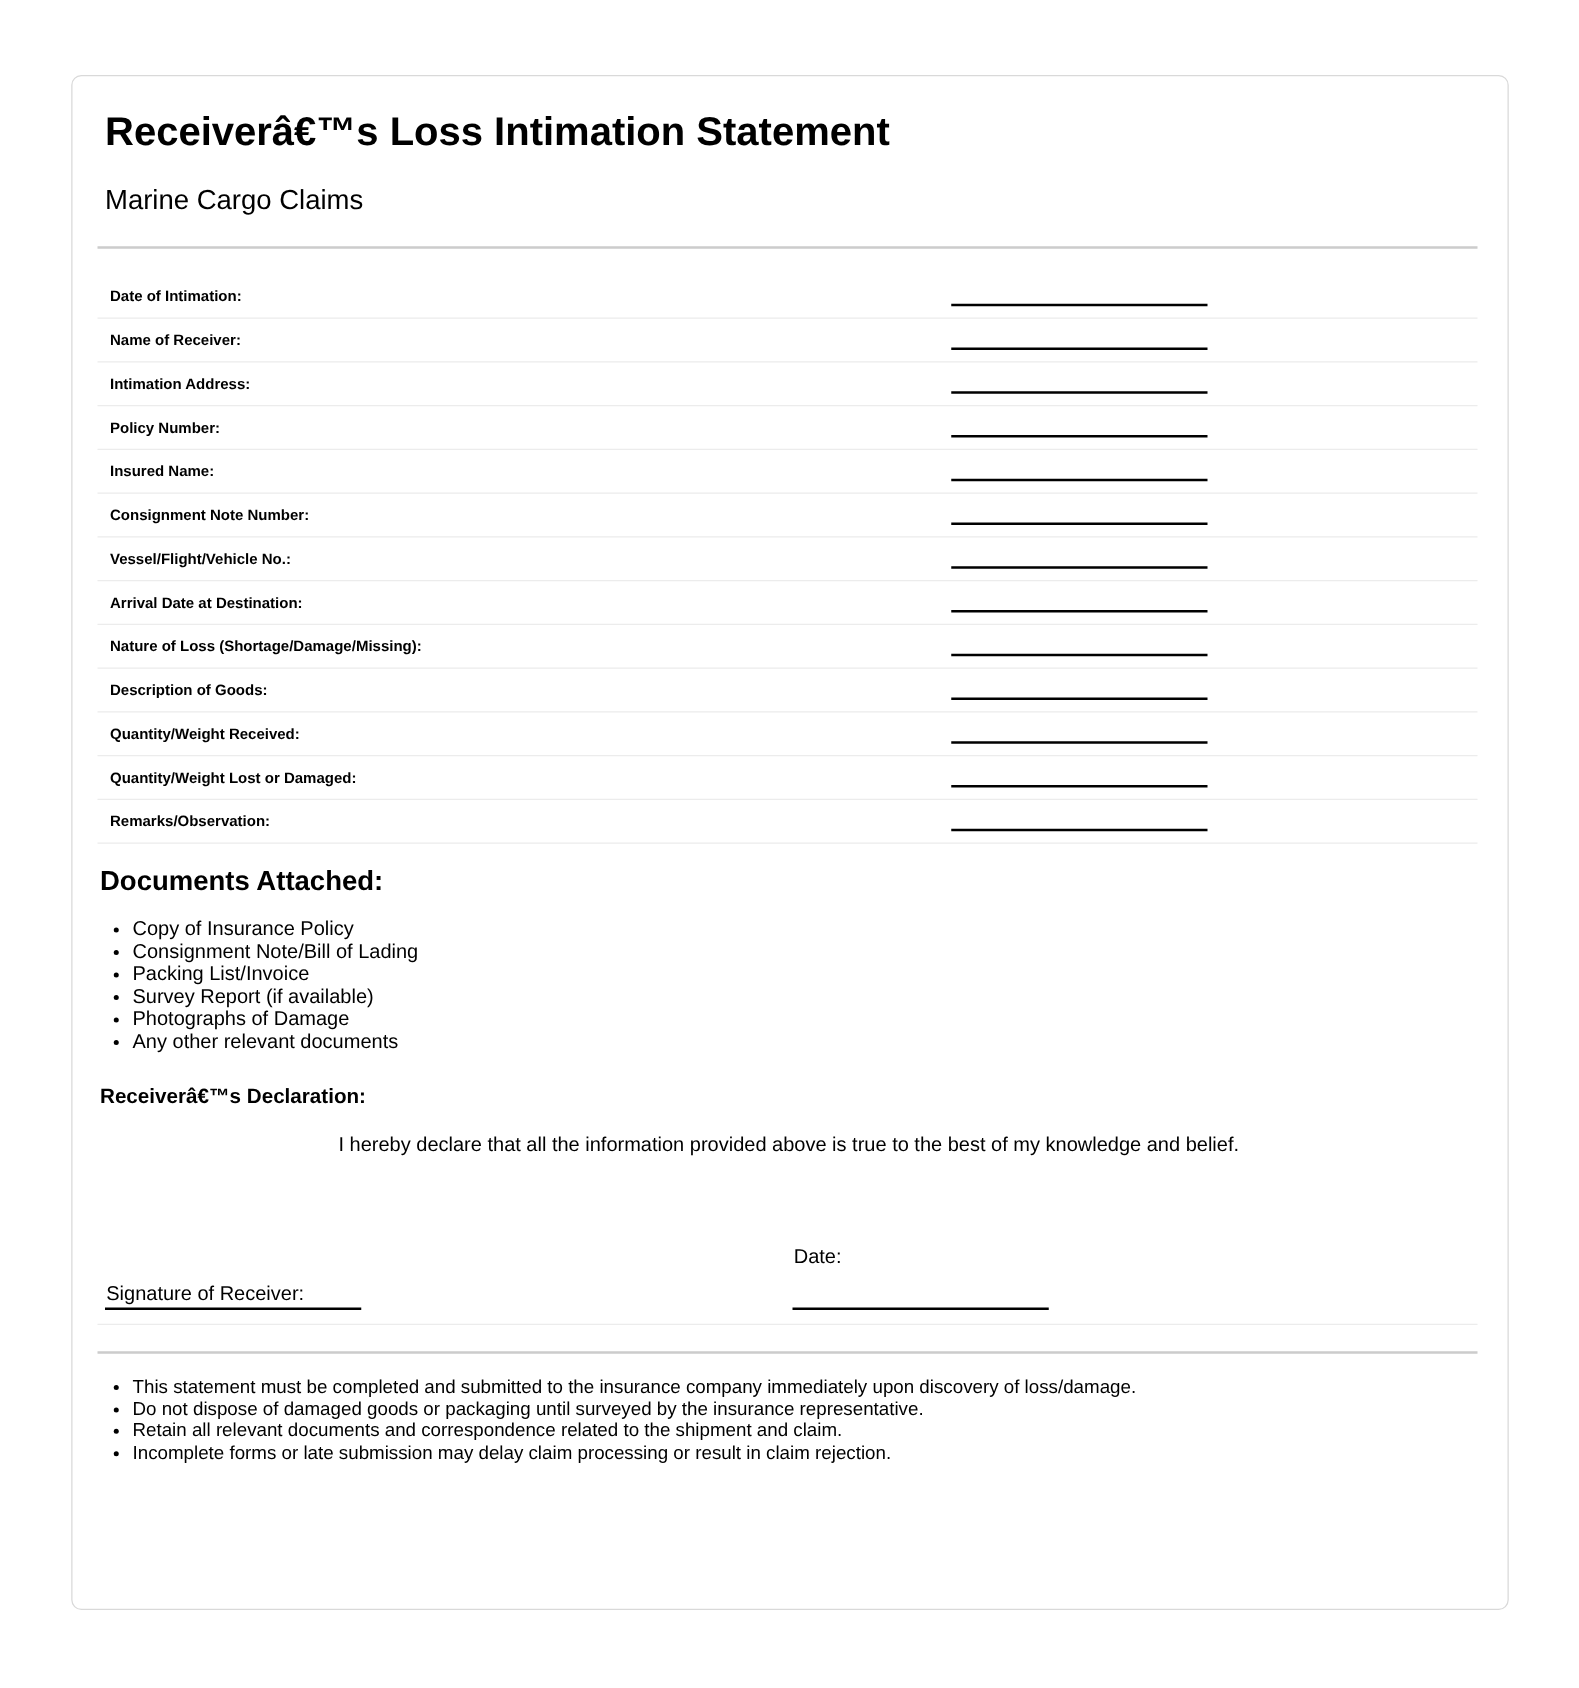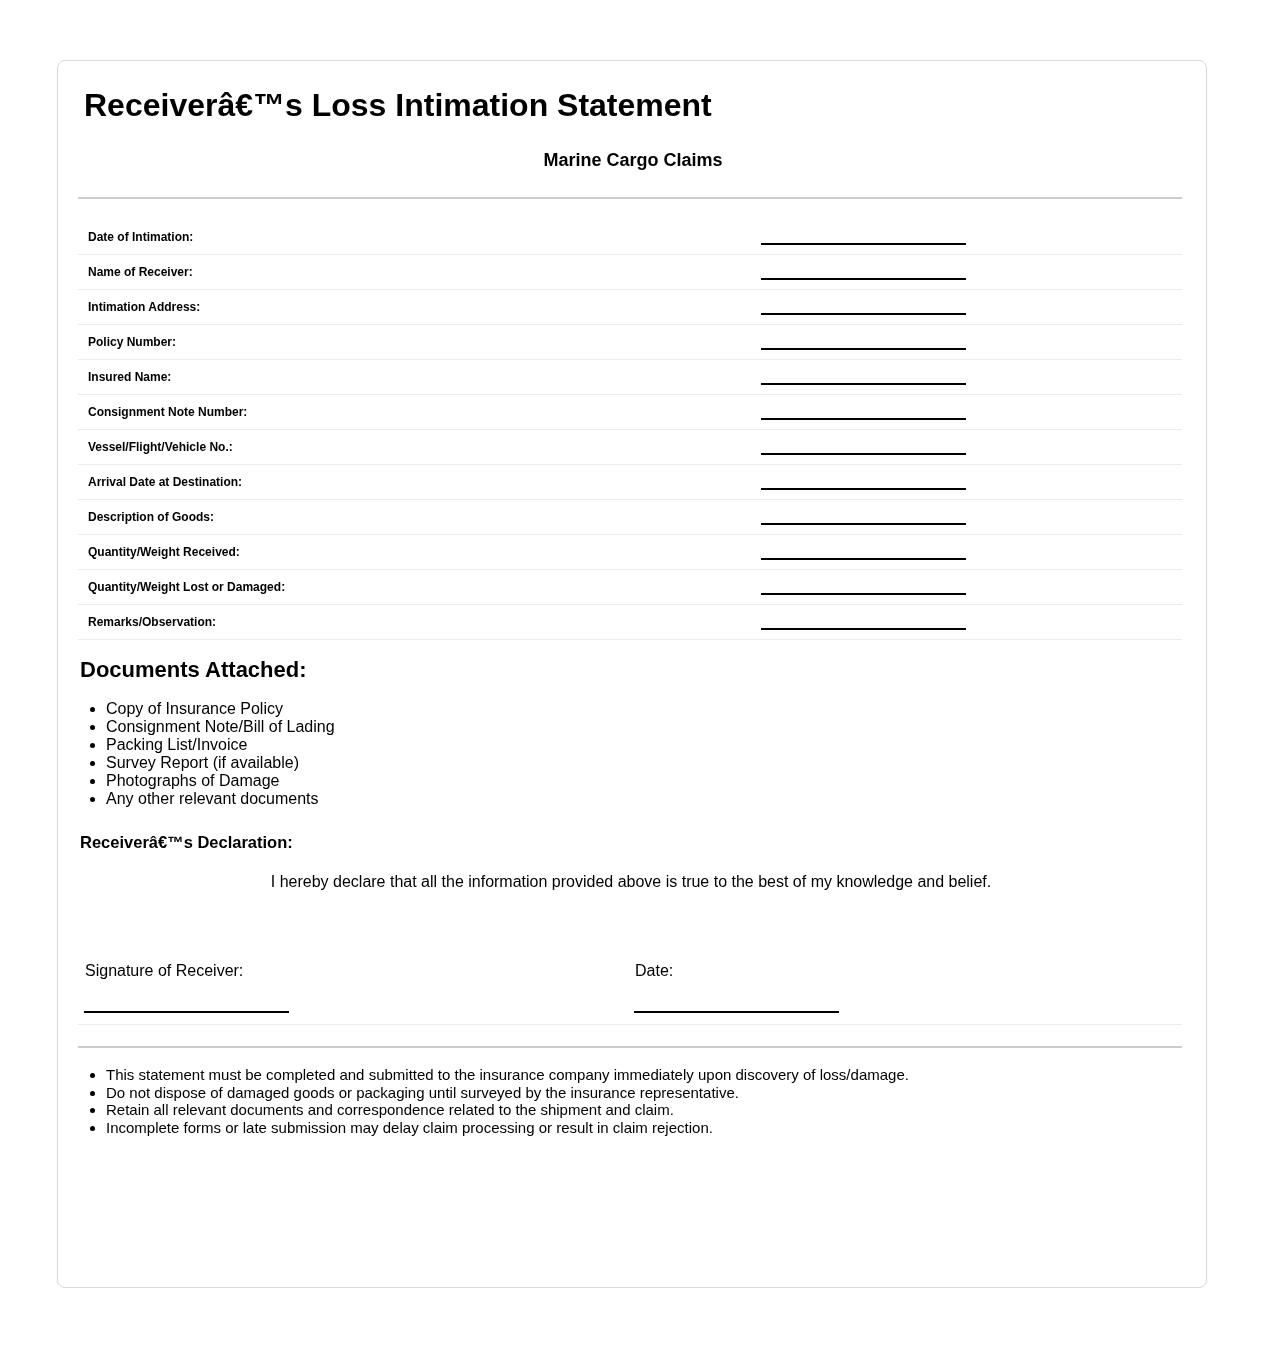--- a/index.html
+++ b/index.html
@@ -29,24 +29,23 @@
     padding: 26px 24px 20px 20px;
   }
   h1.doc-title {
     margin: 0 0 0 6px;
     font-size: 32px;
     line-height: 37px;
     font-weight: bold;
   }
   h2.doc-subtitle {
     margin: 23px 0 0 6px;
-    font-size: 18px;
+    font-size: 22px;
     line-height: 26px;
-    font-weight: bold;
-    text-align: center;
+    font-weight: normal;
   }
   .rule {
     border: none;
     border-top: 2px solid #cccccc;
     margin: 24px 0 0 0;
   }
   .form-rows {
     margin-top: 21px;
   }
   .row {
@@ -100,21 +99,21 @@
     height: 62px;
     border-bottom: 1px solid #ececec;
   }
   .sig-label {
     position: absolute;
     top: 0;
     font-size: 16px;
     font-weight: normal;
     white-space: nowrap;
   }
-  .sig-label.left  { left: 7px; }
+  .sig-label.left  { left: 7px; margin-top: 30px; }
   .sig-label.right { left: 557px; }
   .sig-line {
     position: absolute;
     top: 49px;
     width: 205px;
     height: 0;
     border-bottom: 2px solid #000000;
   }
   .sig-line.left  { left: 6px; }
   .sig-line.right { left: 556px; }
@@ -167,20 +166,24 @@
       <div class="row">
         <span class="row-label">Consignment Note Number:</span>
         <span class="blank-line"></span>
       </div>
       <div class="row">
         <span class="row-label">Vessel/Flight/Vehicle No.:</span>
         <span class="blank-line"></span>
       </div>
       <div class="row">
         <span class="row-label">Arrival Date at Destination:</span>
+        <span class="blank-line"></span>
+      </div>
+      <div class="row">
+        <span class="row-label">Nature of Loss (Shortage/Damage/Missing):</span>
         <span class="blank-line"></span>
       </div>
       <div class="row">
         <span class="row-label">Description of Goods:</span>
         <span class="blank-line"></span>
       </div>
       <div class="row">
         <span class="row-label">Quantity/Weight Received:</span>
         <span class="blank-line"></span>
       </div>

